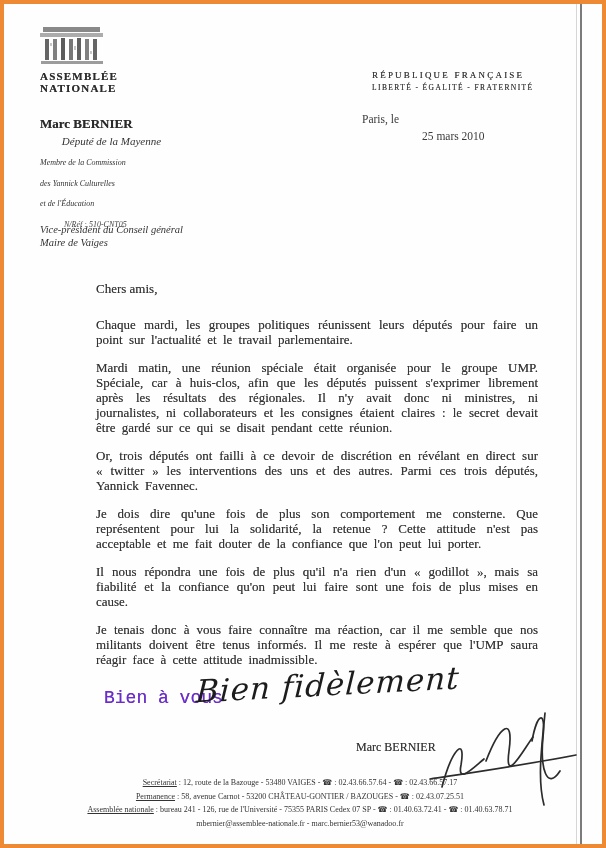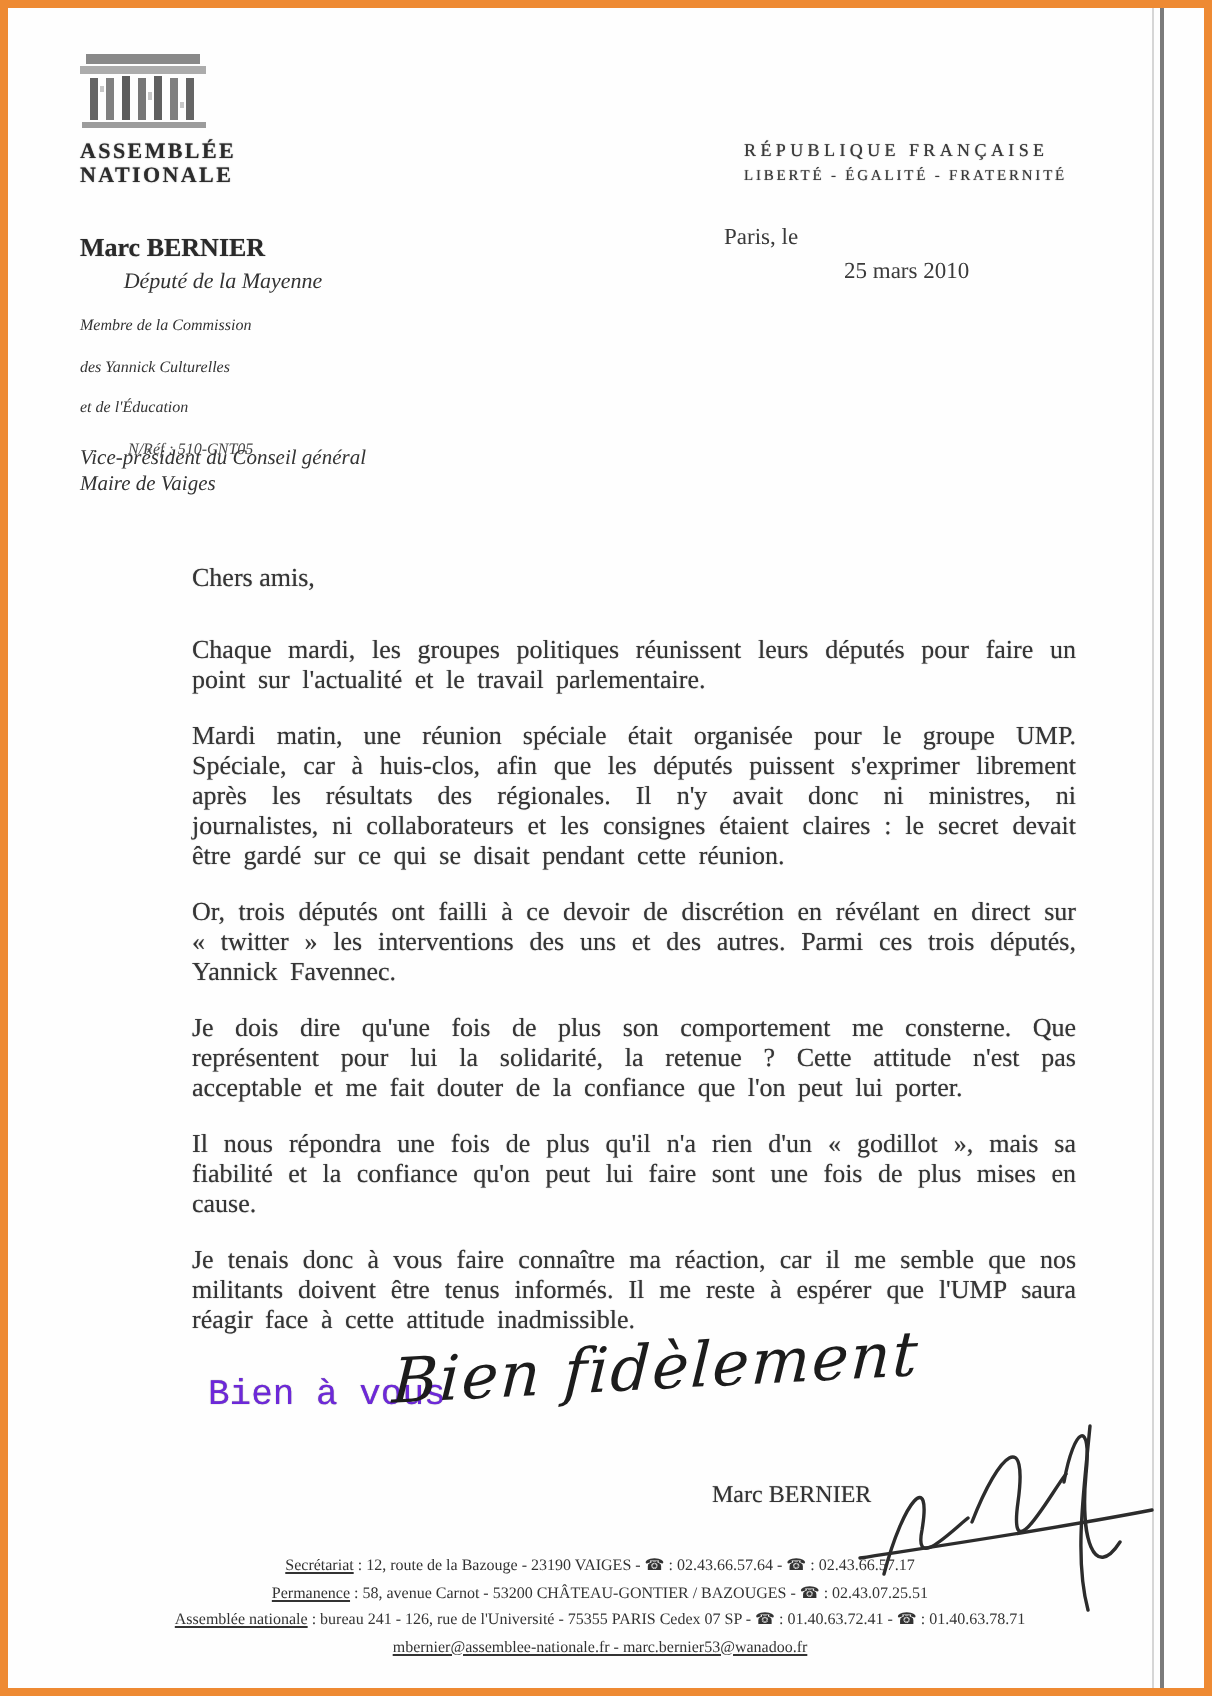--- a/index.html
+++ b/index.html
@@ -52,21 +52,21 @@
     font-style:italic;font-size:31px;color:#1c1c1c;
     transform:rotate(-3deg) skewX(-6deg);
     letter-spacing:1px;white-space:nowrap;
   }
   .signer{position:absolute;left:352px;top:736px;font-size:12px;color:#333;text-shadow:0 0 .5px rgba(55,55,55,.6);}
   .signature{position:absolute;left:420px;top:703px;}
 
   
   .footer{position:absolute;left:30px;right:36px;top:772px;text-align:center;font-size:8px;line-height:13.5px;color:#333;}
   .footer .lbl{text-decoration:underline;}
-  .footer .emails{text-decoration:underline;margin-top:44px;}
+  .footer .emails{margin-top:44px;}
 </style>
 </head>
 <body>
 
 <div class="page">
 
   <div class="scanline2"></div>
   <div class="scanline"></div>
 
   <div class="logo">
@@ -135,19 +135,19 @@
         <path d="M18 80 C 28 42, 42 28, 37 58 C 33 78, 50 60, 60 52"></path>
         <path d="M62 54 C 76 18, 90 8, 85 44 C 80 80, 101 40, 109 30"></path>
         <path d="M108 34 C 113 6, 122 2, 119 30 C 116 62, 123 84, 136 64"></path>
         <path d="M121 6 C 118 38, 113 72, 120 98"></path>
         <path d="M6 72 C 45 66, 100 58, 152 48"></path>
       </g>
     </svg>
   </div>
 
   <div class="footer">
-    <div><span class="lbl">Secrétariat</span><span> : 12, route de la Bazouge - 23190 VAIGES - ☎ : 02.43.66.57.64 - ☎ : 02.43.66.57.17</span></div>
+    <div><span class="lbl">Secrétariat</span><span> : 12, route de la Bazouge - 53480 VAIGES - ☎ : 02.43.66.57.64 - ☎ : 02.43.66.57.17</span></div>
     <div><span class="lbl">Permanence</span><span> : 58, avenue Carnot - 53200 CHÂTEAU-GONTIER / BAZOUGES - ☎ : 02.43.07.25.51</span></div>
     <div><span class="lbl">Assemblée nationale</span><span> : bureau 241 - 126, rue de l'Université - 75355 PARIS Cedex 07 SP - ☎ : 01.40.63.72.41 - ☎ : 01.40.63.78.71</span></div>
     <div><span class="emails">mbernier@assemblee-nationale.fr - marc.bernier53@wanadoo.fr</span></div>
   </div>
 
 </div>
 
 </body></html>

